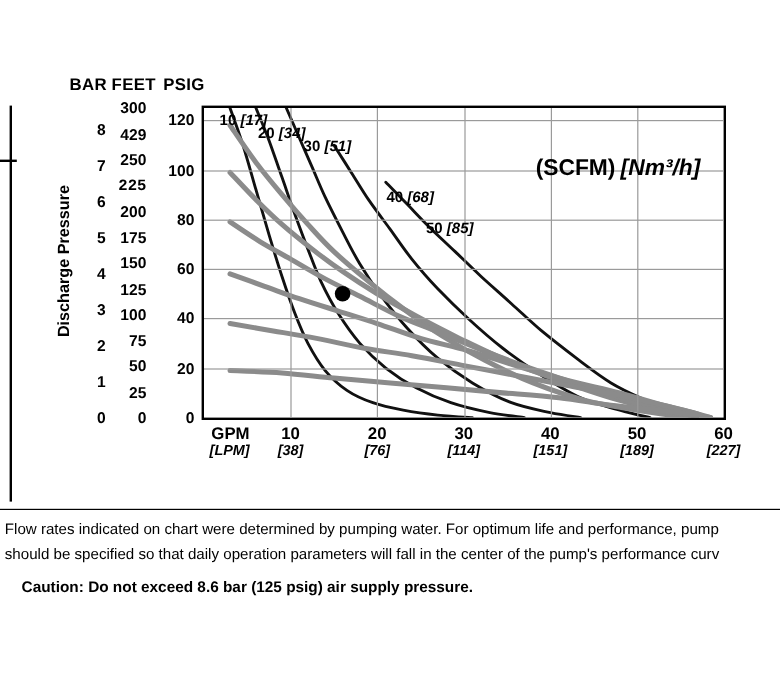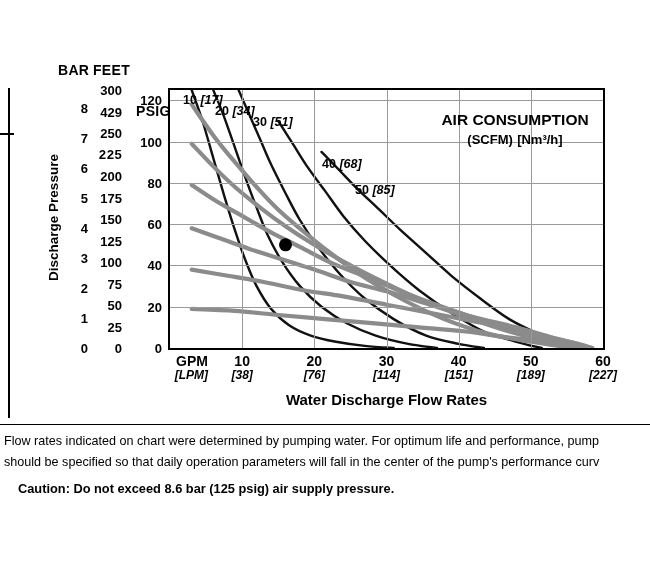--- a/index.html
+++ b/index.html
@@ -43,21 +43,21 @@
 
   
   .unit-head {
     position: absolute;
     font-weight: bold;
     font-size: 14px;
     letter-spacing: 0.3px;
   }
   #lbl-bar  { left: 58px;  top: 62px; }
   #lbl-feet { left: 93px;  top: 62px; }
-  #lbl-psig { left: 136px; top: 62px; margin-top: 41px; }
+  #lbl-psig { left: 136px; top: 62px; }
 
   
   #y-axis-title {
     position: absolute;
     left: -47px;
     top: 210px;
     width: 200px;
     text-align: center;
     transform: rotate(-90deg);
     font-weight: bold;
@@ -127,23 +127,24 @@
     position: absolute;
     left: 415px;
     top: 110px;
     width: 200px;
     text-align: center;
     font-size: 15.5px;
     font-weight: bold;
     line-height: 1.25;
   }
   #air-caption .sub {
-    font-size: 13px;
+    font-size: 19px;
   }
   #air-caption .ital {
+    font-style: italic;
     font-weight: bold;
   }
 
   
   .x-tick {
     position: absolute;
     top: 353px;
     width: 70px;
     margin-left: -35px;
     text-align: center;
@@ -282,31 +283,30 @@
       <div class="gridline-v" style="left: 433px;"></div>
       <div class="gridline-h" style="top: 216.72px;"></div>
       <div class="gridline-h" style="top: 175.44px;"></div>
       <div class="gridline-h" style="top: 134.16px;"></div>
       <div class="gridline-h" style="top: 92.88px;"></div>
       <div class="gridline-h" style="top: 51.6px;"></div>
       <div class="gridline-h" style="top: 10.32px;"></div>
     </div>
 
   <div id="air-caption">
-    <span>AIR CONSUMPTION</span><br>
+    <br>
     <span class="sub">(SCFM)</span>
     <span class="sub ital">[Nm³/h]</span>
   </div>
 
   <div id="x-unit">
     <span>GPM</span>
     <span class="alt">[LPM]</span>
   </div>
 
-  <div id="x-axis-title">Water Discharge Flow Rates</div>
 <div class="curve-label" style="left: 183px; top: 93px;"><span>10</span><i> [17]</i></div>
     <div class="curve-label" style="left: 215px; top: 104px;"><span>20</span><i> [34]</i></div>
     <div class="curve-label" style="left: 253px; top: 115px;"><span>30</span><i> [51]</i></div>
     <div class="curve-label" style="left: 322px; top: 157px;"><span>40</span><i> [68]</i></div>
     <div class="curve-label" style="left: 355px; top: 183px;"><span>50</span><i> [85]</i></div>
     <div class="x-tick" style="left: 242.167px;"><span>10</span><span class="alt">[38]</span></div>
     <div class="x-tick" style="left: 314.333px;"><span>20</span><span class="alt">[76]</span></div>
     <div class="x-tick" style="left: 386.5px;"><span>30</span><span class="alt">[114]</span></div>
     <div class="x-tick" style="left: 458.667px;"><span>40</span><span class="alt">[151]</span></div>
     <div class="x-tick" style="left: 530.833px;"><span>50</span><span class="alt">[189]</span></div>

